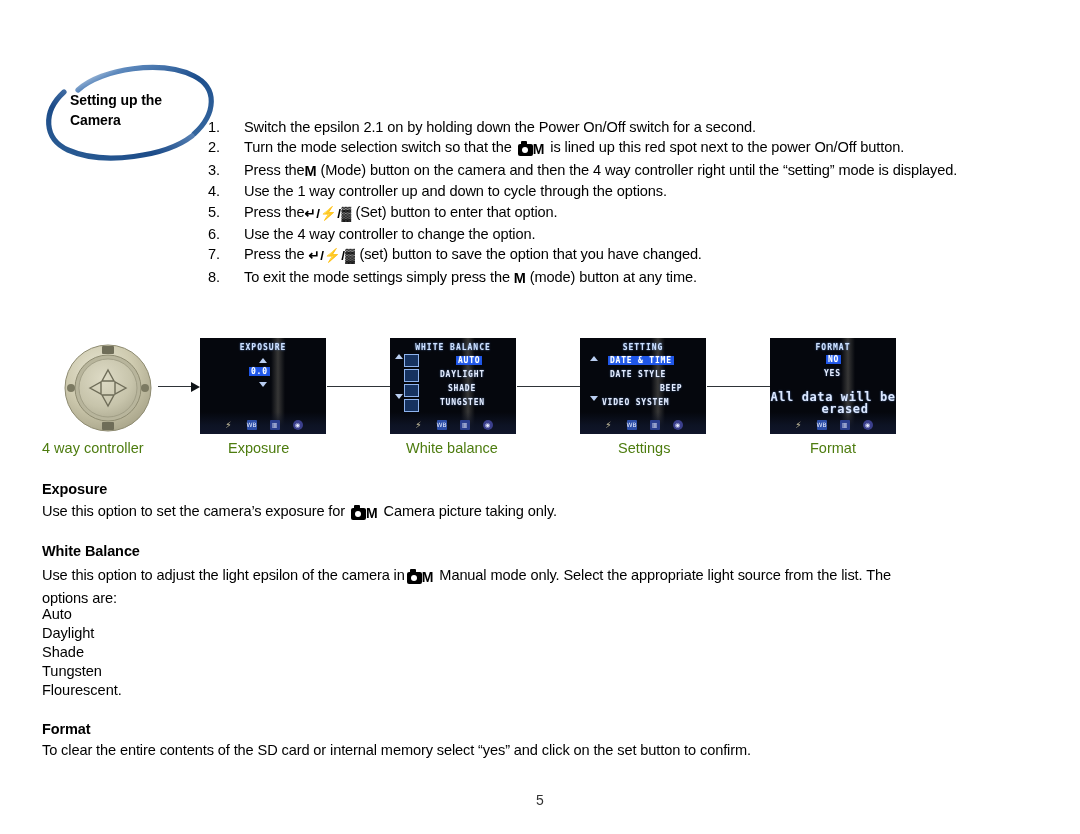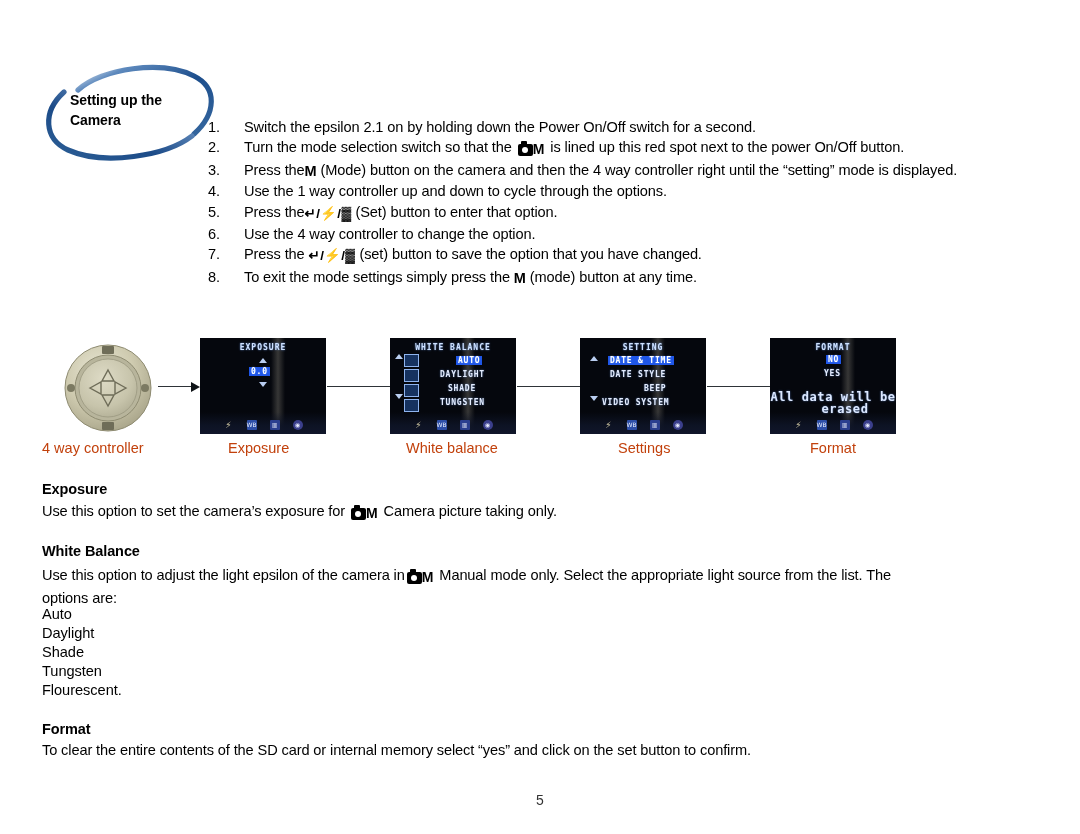--- a/index.html
+++ b/index.html
@@ -256,21 +256,21 @@
     width: 13px;
     height: 11px;
     border: 1px solid #8fb4ee;
     background: #16325f;
   }
 
   .flow-caption {
     position: absolute;
     top: 102px;
     font-size: 14.5px;
-    color: #c2410c;
+    color: #4d7c0f;
     white-space: nowrap;
   }
 
   
   #controller-wrap {
     position: absolute;
     left: 22px;
     top: 4px;
     width: 92px;
     height: 92px;
@@ -493,21 +493,21 @@
   </div>
 
   <div class="flow-cell" style="left:540px;">
     <div class="lcd">
       <div class="lcd-inner">
         <div class="lcd-title">SETTING</div>
         <div class="tri-up" style="left:10px; top:18px;"></div>
         <div class="tri-dn" style="left:10px; top:58px;"></div>
         <div class="lcd-opt sel" style="left:28px; top:18px;">DATE &amp; TIME</div>
         <div class="lcd-opt" style="left:30px; top:32px;">DATE STYLE</div>
-        <div class="lcd-opt" style="left:36px; top:46px;padding-left:28px;">BEEP</div>
+        <div class="lcd-opt" style="left:52px; top:46px;padding-left:28px;">BEEP</div>
         <div class="lcd-opt" style="left:22px; top:60px;">VIDEO SYSTEM</div>
       </div>
       <div class="lcd-iconbar">
         <div class="lcd-icon ic-flashoff">⚡</div>
         <div class="lcd-icon ic-wb">WB</div>
         <div class="lcd-icon ic-drive">▥</div>
         <div class="lcd-icon ic-set">◉</div>
       </div>
     </div>
     <div class="flow-caption" style="left:38px;">Settings</div>

